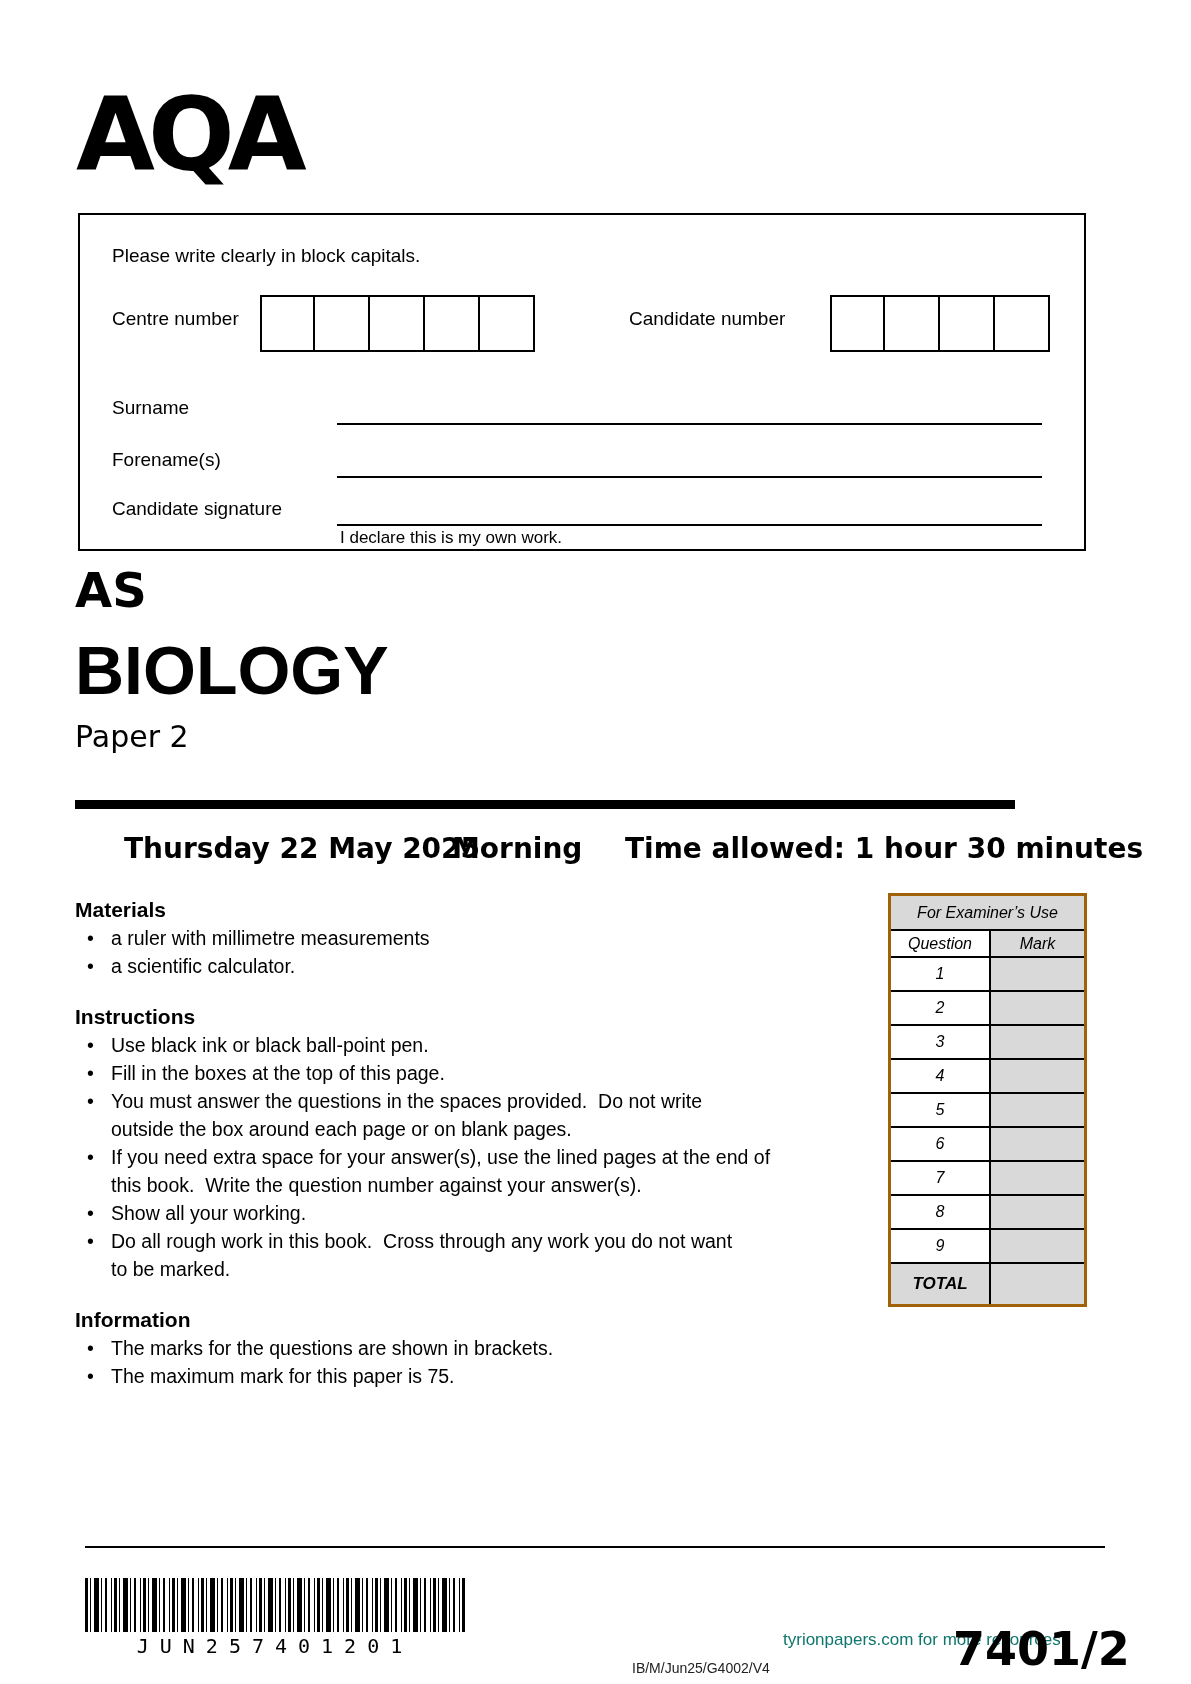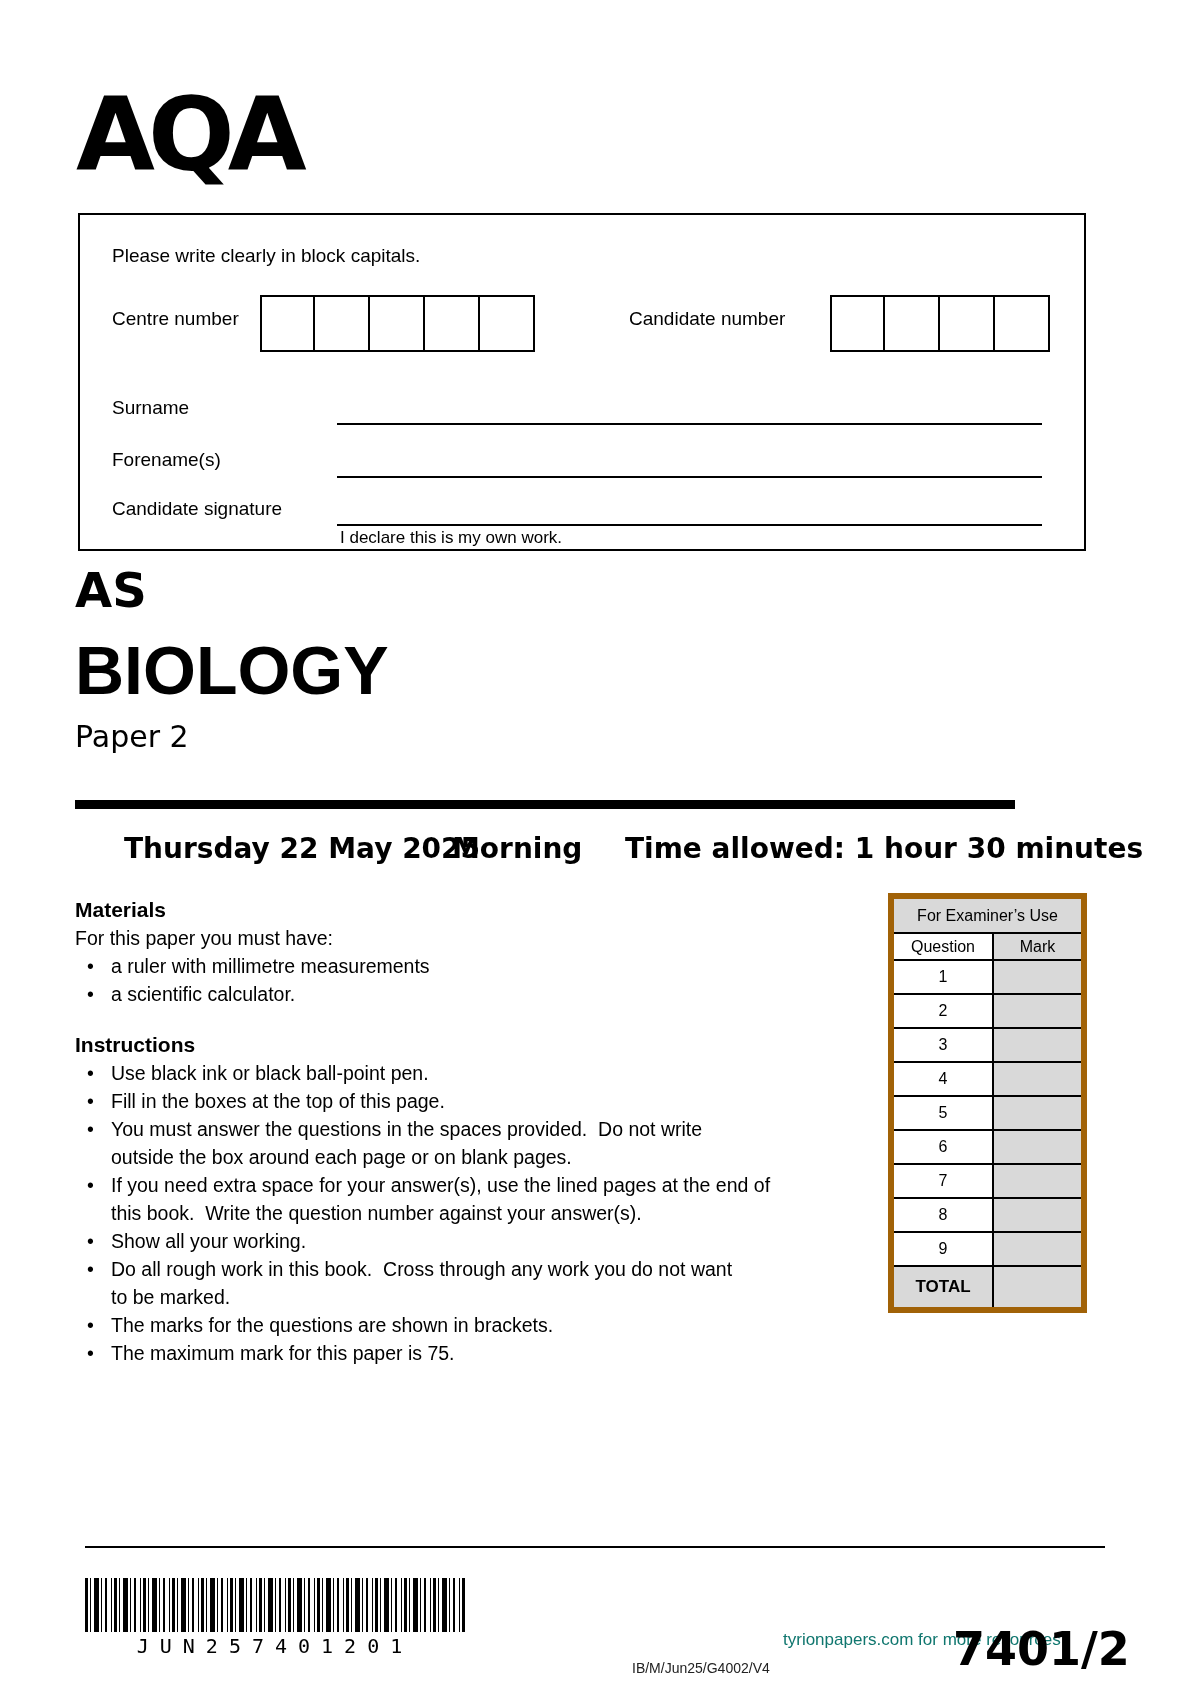--- a/index.html
+++ b/index.html
@@ -51,21 +51,21 @@
   .leftcol h3 { font-size:21px; line-height:28px; margin:0; }
   .leftcol h3.gap { margin-top:23px; }
   .leftcol p { margin:0; white-space:pre-wrap; }
   .blist { list-style:none; margin:0; padding:0; }
   .blist li { position:relative; padding-left:36px; white-space:pre-wrap; }
   .blist li::before { content:"\2022"; position:absolute; left:12px; }
 
   
   .etable {
     left:888px; top:893px; width:199px;
-    border:6px solid #a16207; box-sizing:border-box; font-size:16px;
+    border:3px solid #a16207; box-sizing:border-box; font-size:16px;font-style:italic;
   }
   .et-title {
     height:35px; background:#d9d9d9; border-bottom:2px solid #000;
     display:flex; align-items:center; justify-content:center; box-sizing:border-box;
   }
   .et-row { display:grid; grid-template-columns:100px 1fr; height:34px; border-bottom:2px solid #000; box-sizing:border-box; }
   .et-row.head { height:27px; }
   .et-row:last-child { border-bottom:none; }
   .et-q { background:#fff; border-right:2px solid #000; display:flex; align-items:center; justify-content:center; box-sizing:border-box; }
   .et-m { background:#d9d9d9; }
@@ -132,39 +132,39 @@
 
 <div class="abs rule-heavy"></div>
 
 <div class="abs session-line sess-date">Thursday 22 May 2025</div>
 <div class="abs session-line sess-time">Morning</div>
 <div class="abs session-line sess-allowed">Time allowed: 1 hour 30 minutes</div>
 
 <div class="abs leftcol">
 
   <h3>Materials</h3>
-  <p>For this paper you must have:</p>
   <ul class="blist">
     <li><span>a ruler with millimetre measurements</span><b></b><span></span></li>
     <li><span>a scientific calculator.</span><b></b><span></span></li>
   </ul>
 
   <h3 class="gap">Instructions</h3>
   <ul class="blist">
     <li><span>Use black ink or black ball-point pen.</span><b></b><span></span></li>
     <li><span>Fill in the boxes at the top of this page.</span><b></b><span></span></li>
     <li><span>You must answer the questions in the spaces provided.  Do not write
 outside the box around each page or on blank pages.</span><b></b><span></span></li>
     <li><span>If you need extra space for your answer(s), use the lined pages at the end of
 this book.  Write the question number against your answer(s).</span><b></b><span></span></li>
     <li><span>Show all your working.</span><b></b><span></span></li>
     <li><span>Do all rough work in this book.  Cross through any work you do not want
 to be marked.</span><b></b><span></span></li>
   </ul>
 
+  <h3 class="gap">Information</h3>
   <ul class="blist">
     <li><span>The marks for the questions are shown in brackets.</span><b></b><span></span></li>
     <li><span>The maximum mark for this paper is 75.</span><b></b><span></span></li>
   </ul>
 </div>
 
 <div class="abs etable">
   <div class="et-title">For Examiner’s Use</div>
   <div class="et-row head">
     <div class="et-q">Question</div>

